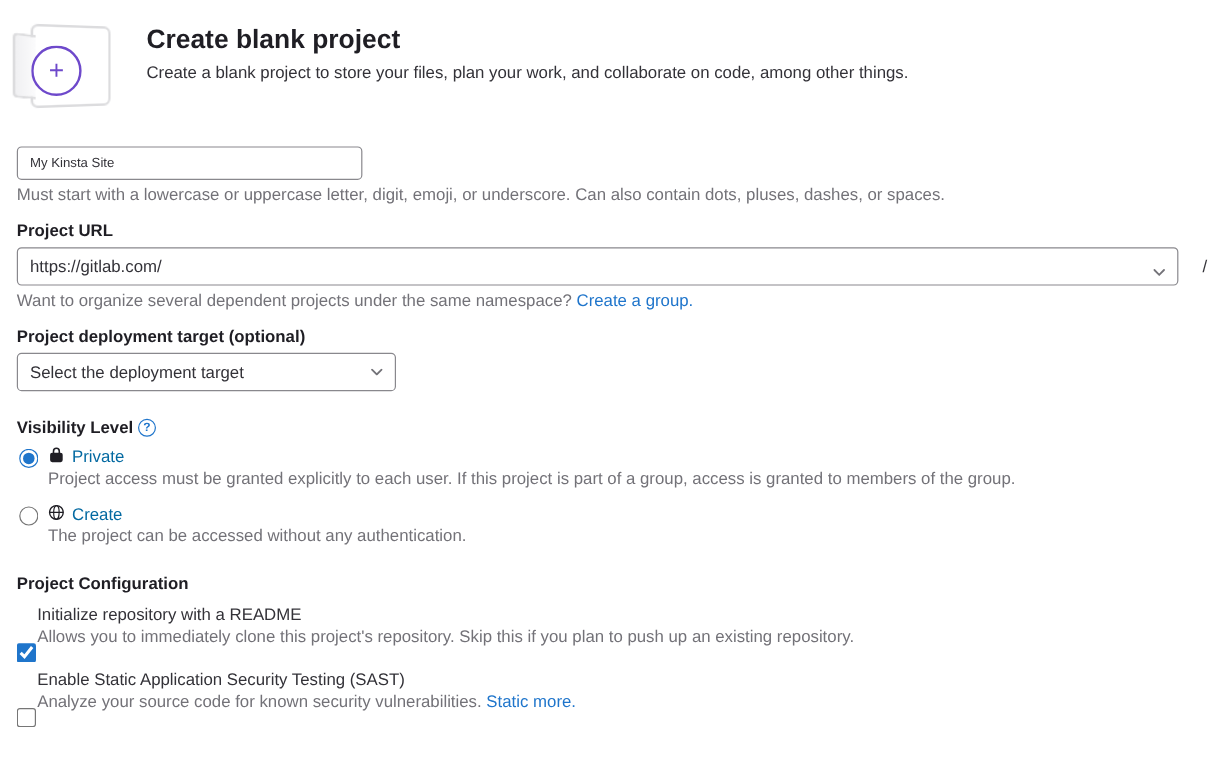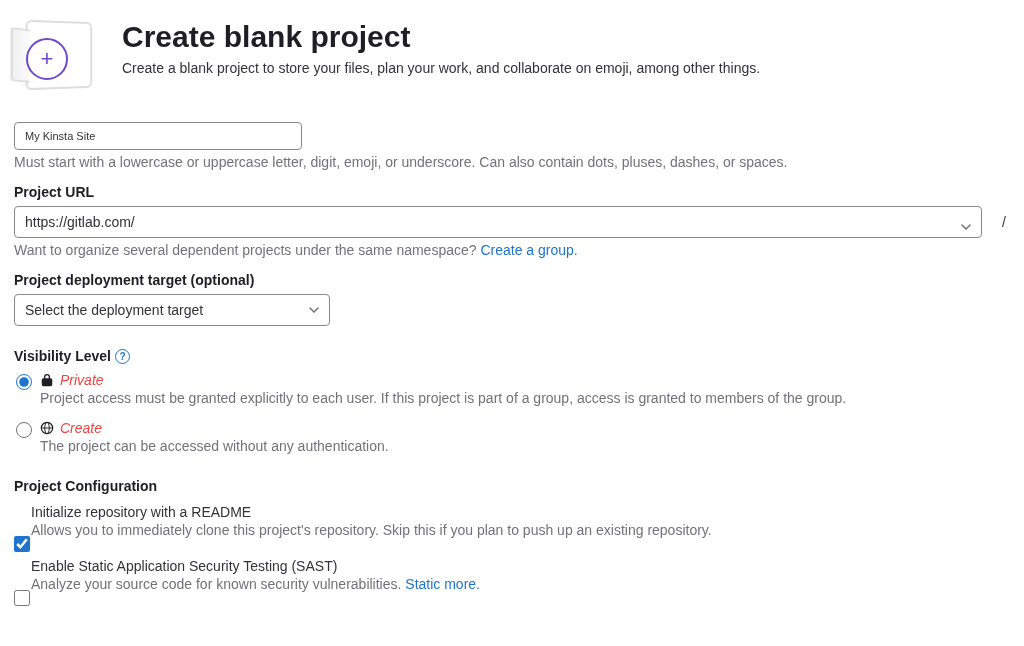--- a/index.html
+++ b/index.html
@@ -29,21 +29,21 @@
       border: 2px solid #dcdcde; border-right:none; border-radius: 4px 0 0 4px;
       transform: skewY(6deg);
     }
     .plus-circle {
       position: absolute; left: 12px; top: 18px;
       width: 42px; height: 42px; border: 2px solid #6e49cb; border-radius: 50%;
       display:flex; align-items:center; justify-content:center;
       color:#6e49cb; font-size: 22px; font-weight: 300; background:#fff;
       z-index: 2;
     }
-    h1 { font-size: 30px; font-weight: 700; color:#1f1e24; margin-bottom: 6px; }
+    h1 { font-size: 22px; font-weight: 700; color:#1f1e24; margin-bottom: 6px; }
     .subtitle { color:#333238; font-size: 14px; }
     label.field-label, .field-label { font-weight: 700; display:block; margin-bottom: 6px; color:#1f1e24; font-size:14px; }
     .form-group { margin-bottom: 14px; }
     input[type="text"], .select-box {
       border: 1px solid #89888d; border-radius: 4px;
       padding: 7px 10px; font-size: 11px; color:#333238; background:#fff;
       font-family: inherit;
     }
     input[type="text"] { width: 288px; }
     .help-text { color:#737278; font-size: 14px; margin-top: 4px; }
@@ -66,40 +66,40 @@
     .chev { font-size: 10px; color:#737278; }
     .vis-label-row { display:flex; align-items:center; gap:4px; margin-bottom:8px;}
     .help-circle {
       width:15px; height:15px; border:1.5px solid #1f75cb; border-radius:50%;
       color:#1f75cb; font-size:10px; display:inline-flex; align-items:center; justify-content:center;
       font-weight:700;
     }
     .radio-row { display:flex; align-items:flex-start; gap:8px; margin-bottom:4px; padding-left:2px;}
     .radio-row input[type="radio"] { margin-top:2px; accent-color:#1f75cb; width:16px; height:16px; cursor:pointer;}
     .radio-body { flex:1; }
-    .radio-title { display:flex; align-items:center; gap:6px; color:#ef4444;font-style:italic; }
+    .radio-title { display:flex; gap:6px; color:#0369a1; }
     .radio-desc { color:#737278; padding-left:0; margin-top:2px; margin-bottom:10px;}
     .icon-sm { width:14px; height:14px; display:inline-flex; }
     .section-title { font-weight:700; color:#1f1e24; margin-bottom:10px; margin-top:12px;}
     .check-row { display:flex; align-items:flex-end; gap:1px; margin-bottom:6px; }
     .check-row input[type="checkbox"] { margin-top:2px; accent-color:#1f75cb; width:16px; height:16px; cursor:pointer;}
     .check-desc { color:#737278; margin-top:2px; margin-bottom:14px; }
     svg { display:block; }
   </style>
 </head>
 <body>
 
 <div class="header-row">
   <div class="project-icon-box">
     <div class="folded-card"></div>
     <div class="plus-circle">+</div>
   </div>
   <div>
     <h1>Create blank project</h1>
-    <div class="subtitle">Create a blank project to store your files, plan your work, and collaborate on emoji, among other things.</div>
+    <div class="subtitle">Create a blank project to store your files, plan your work, and collaborate on code, among other things.</div>
   </div>
 </div>
 
 <div class="form-group">
   <input type="text" value="My Kinsta Site" style="">
   <div class="help-text">Must start with a lowercase or uppercase letter, digit, emoji, or underscore. Can also contain dots, pluses, dashes, or spaces.</div>
 </div>
 
 <div class="form-group">
   <div class="row-url-slug">

